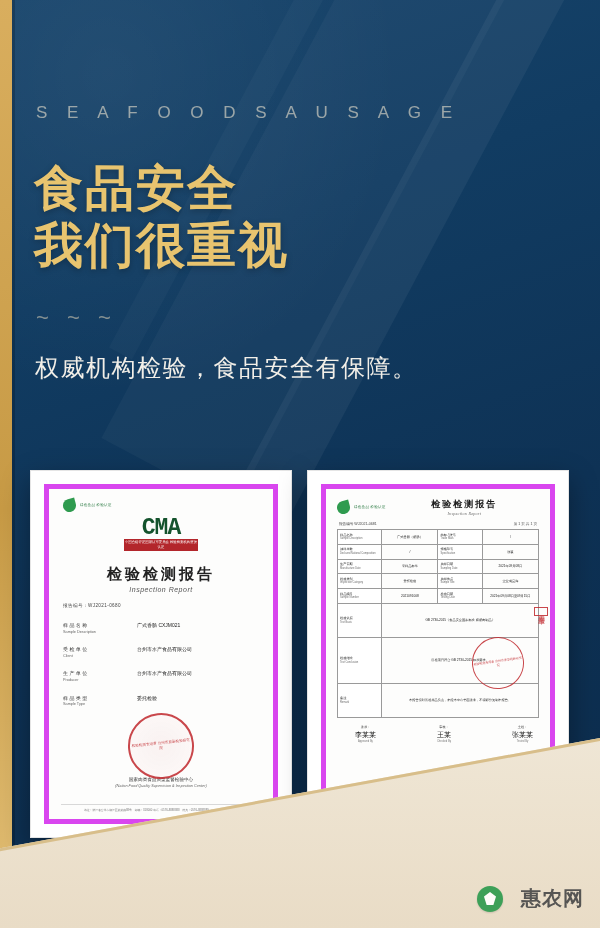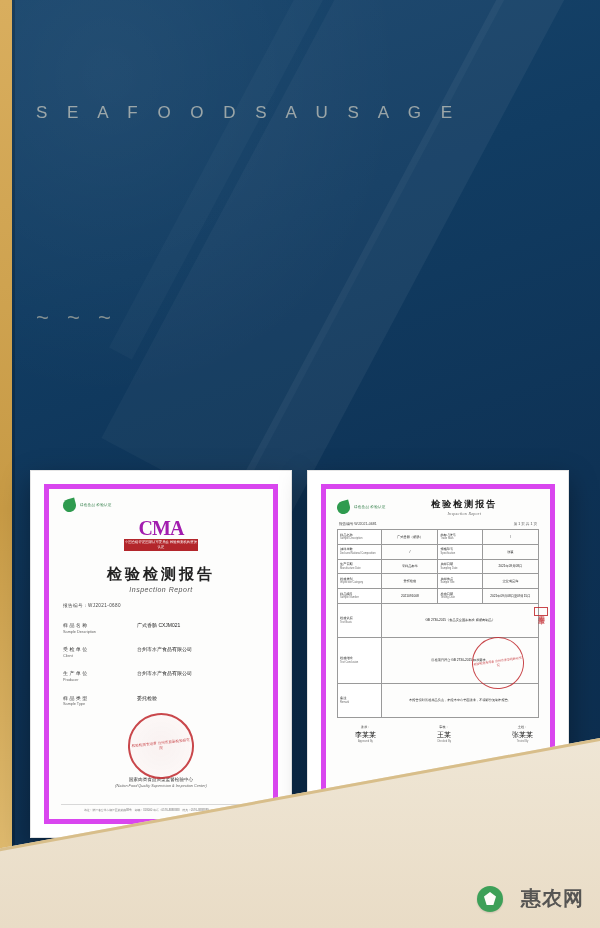--- a/index.html
+++ b/index.html
@@ -107,23 +107,23 @@
     width: 13px; height: 13px; border-radius: 50% 0 50% 50%;
     background: #2f9b4f; transform: rotate(-15deg); flex: 0 0 auto;
   }
   .green-lbl {
     font-size: 3.6px; line-height: 4.4px; color: #2f7d46; letter-spacing: .2px;
   }
   .cma {
     margin: 7px auto 0; width: 74px; text-align: center;
   }
   .cma-mark {
-    font-size: 20px; font-weight: 700; color: #a21caf;
+    font-size: 23px; font-weight: 700; color: #14532d;
     letter-spacing: -1px; line-height: 19px;
-    font-family: Liberation Serif, serif;
+    font-family: Liberation Mono, monospace;
   }
   .cma-band {
     margin-top: 1px;
     background: #b3262b; color: #fff;
     font-size: 3.4px; line-height: 5px; padding: 1px 0;
   }
   .doc1-title {
     margin-top: 14px; text-align: center;
     font-size: 15px; font-weight: 700; color: #222;
     letter-spacing: 3px; font-family: "Liberation Serif", serif;
@@ -251,23 +251,26 @@
   <div class="bg-main"></div>
   <div class="band b1"></div>
   <div class="band b2"></div>
   <div class="band b3"></div>
   <div class="edge-left"></div>
   <div class="edge-left-inner"></div>
 
   <div class="eyebrow">S E A F O O D   S A U S A G E</div>
 
   <div class="headline">
+    <span class="l1">食品安全</span>
+    <span class="l2">我们很重视</span>
   </div>
 
   <div class="tilde">~ ~ ~</div>
+  <div class="subline">权威机构检验，食品安全有保障。</div>
 
   <div class="frames">
 
     <div class="frame left">
       <div class="frame-inner">
         <div class="doc1">
           <div class="doc-top">
             <div class="leaf"></div>
             <div class="green-lbl">绿色食品
 检验认证</div>

